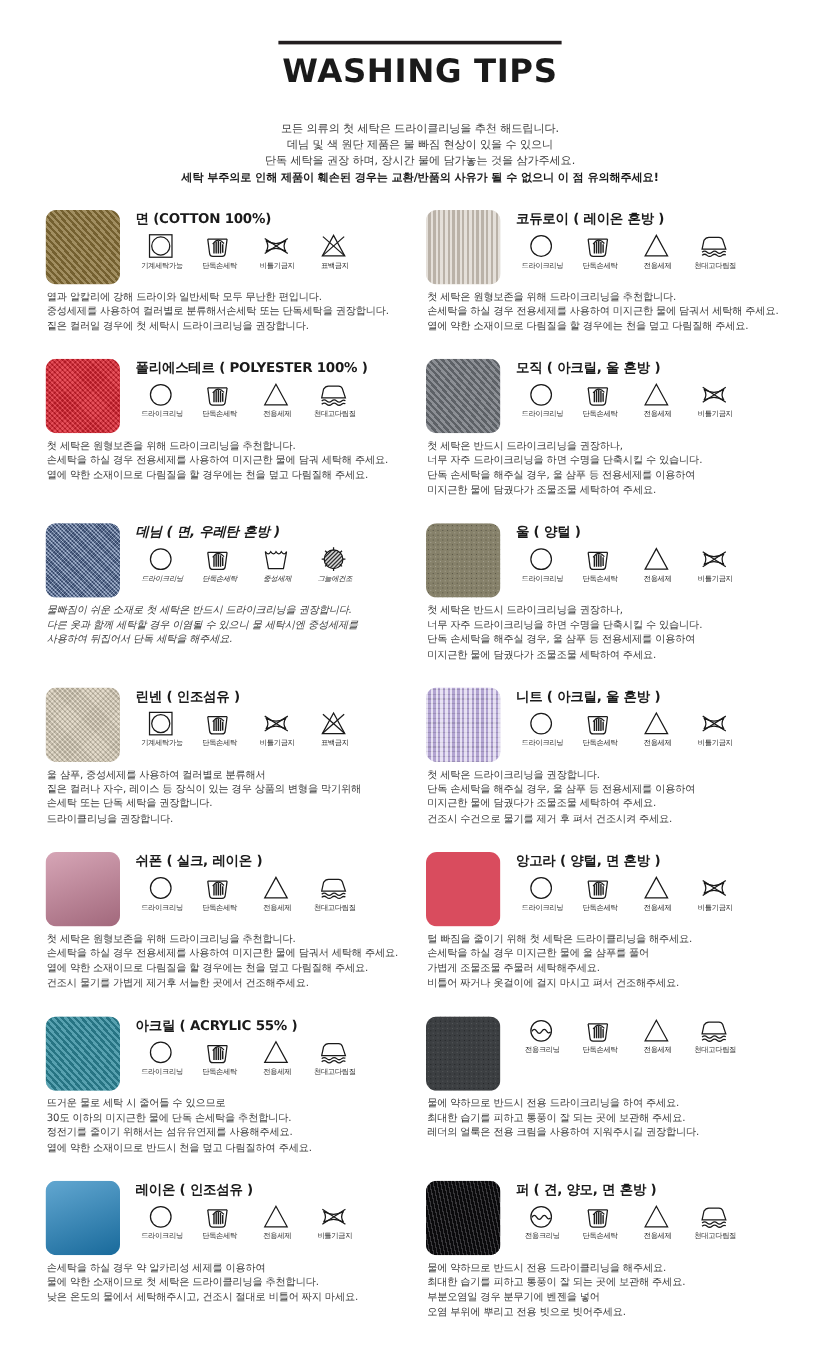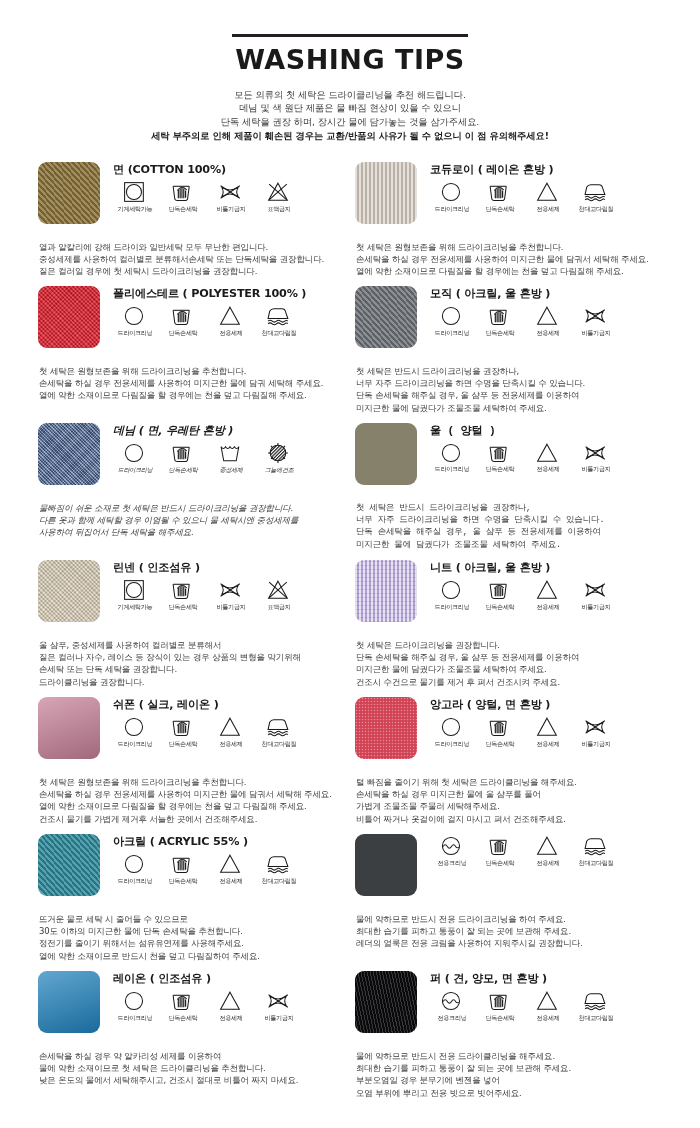--- a/index.html
+++ b/index.html
@@ -15,21 +15,21 @@
   
   .header{padding-top:34px;text-align:center;}
   .title-rule{
     width:236px;height:3px;background:#231f20;
     margin:0 auto 6px auto;
   }
   .title{
     font-size:27px;font-weight:bold;letter-spacing:0.5px;
     line-height:34px;margin:0;color:#1a1a1a;
   }
-  .intro{margin-top:11px;}
+  .intro{margin-top:24px;}
   .intro p{
     margin:0;font-size:9.3px;line-height:13.4px;color:#3a3a3a;
     letter-spacing:-0.1px;
   }
   .intro p.strong{font-weight:bold;color:#1a1a1a;margin-top:1px;}
 
   
   .grid{
     position:relative;
     margin-top:19px;
@@ -59,21 +59,21 @@
   .symbols{display:flex;align-items:flex-start;}
   .sym{
     width:48px;text-align:center;
     display:flex;flex-direction:column;align-items:center;
   }
   .sym .glyph{height:22px;display:flex;align-items:center;justify-content:center;}
   .sym .cap{
     font-size:6.1px;color:#2b2b2b;margin-top:2px;
     letter-spacing:-0.3px;white-space:nowrap;line-height:8px;
   }
-  .desc{margin-top:17px;margin-left:1px;}
+  .desc{margin-top:5px;margin-left:1px;}
   .desc p{
     margin:0;font-size:8.5px;line-height:12.4px;color:#3a3a3a;
     letter-spacing:-0.15px;white-space:nowrap;
   }
   svg{display:block;}
   .st{fill:none;stroke:#1a1a1a;stroke-width:4;}
 </style>
 </head>
 <body>
 
@@ -411,21 +411,21 @@
               </div>
             </div>
           </div>
         </div>
         <div class="desc">
           <p>물빠짐이 쉬운 소재로 첫 세탁은 반드시 드라이크리닝을 권장합니다.</p>
           <p>다른 옷과 함께 세탁할 경우 이염될 수 있으니 물 세탁시엔 중성세제를</p>
           <p>사용하여 뒤집어서 단독 세탁을 해주세요.</p>
         </div>
       </div>
-      <div class="card" style="min-height: 137px; font-family: Liberation Mono, monospace;">
+      <div class="card" style="min-height: 137px;">
         <div class="card-top">
           <div class="swatch">
             <i style="background:#86816a"></i>
             <i style="background:radial-gradient(rgba(0,0,0,.40) 22%,transparent 23%) 0 0/4px 4px,radial-gradient(rgba(255,255,255,.30) 22%,transparent 23%) 2px 2px/4px 4px"></i>
           </div>
           <div class="card-info">
             <div class="card-title">울 ( 양털 )</div>
             <div class="symbols">
               <div class="sym">
                 <span class="glyph">

